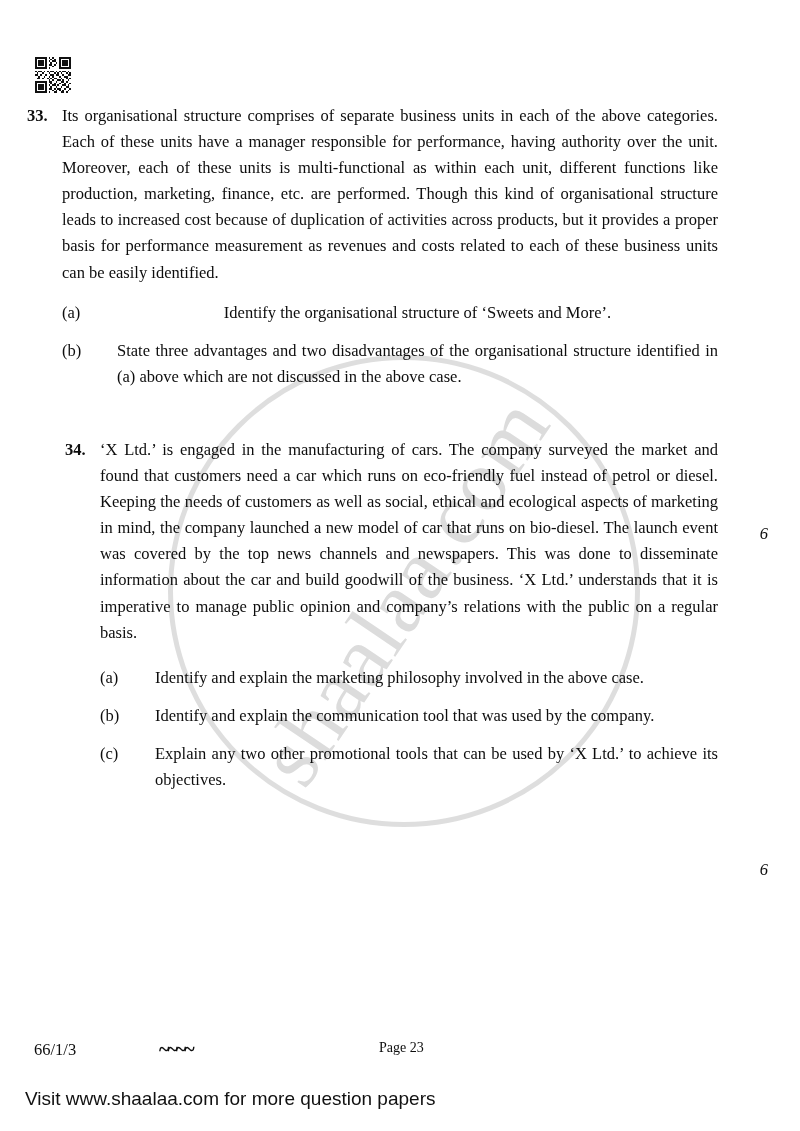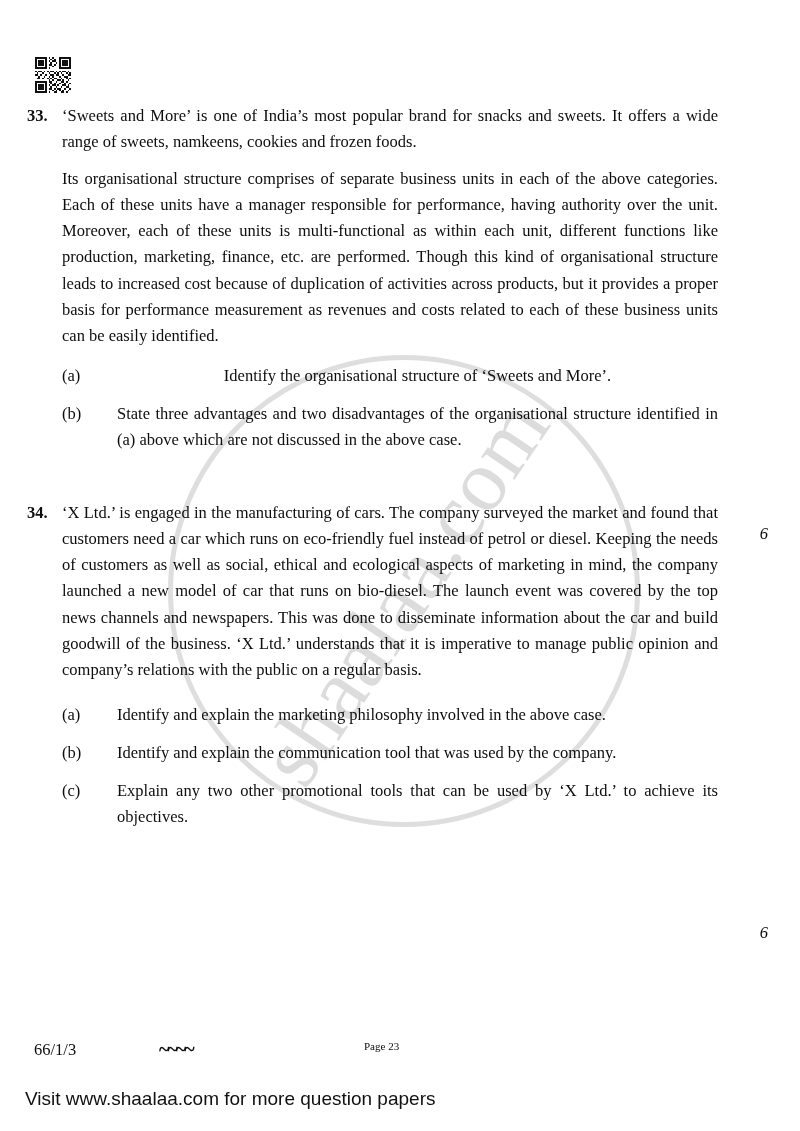--- a/index.html
+++ b/index.html
@@ -144,23 +144,23 @@
   #footer .squiggle {
     position: absolute;
     left: 159px;
     top: -2px;
     font-size: 20px;
     font-weight: bold;
     letter-spacing: -2px;
   }
   #footer .pageno {
     position: absolute;
-    left: 364px;
+    left: 379px;
     top: 0;
-    font-size: 11px;
+    font-size: 14px;
     text-align: center;
   }
 
   #banner {
     position: absolute;
     left: 0;
     top: 1088px;
     width: 800px;
     font-family: "Liberation Sans", "DejaVu Sans", sans-serif;
     font-size: 19px;
@@ -288,37 +288,36 @@
           <rect x="18" y="20" width="1" height="1"></rect>
       </g>
     </svg>
   </div>
 
   <div id="content">
 
     <div class="qblock" style="margin-top:103px;">
       <div class="qnum">33.</div>
       <div class="qbody">
-        <p class="para">‘Sweets and More’ is one of India’s most popular brand for snacks and sweets. It offers a wide range of sweets, namkeens, cookies and frozen foods.</p>
         <p class="para last">Its organisational structure comprises of separate business units in each of the above categories. Each of these units have a manager responsible for performance, having authority over the unit. Moreover, each of these units is multi-functional as within each unit, different functions like production, marketing, finance, etc. are performed. Though this kind of organisational structure leads to increased cost because of duplication of activities across products, but it provides a proper basis for performance measurement as revenues and costs related to each of these business units can be easily identified.</p>
 
         <div class="subitem" style="margin-top:14px;">
           <div class="sublabel">(a)</div>
           <div class="subtext nojust">Identify the organisational structure of ‘Sweets and More’.</div>
         </div>
 
         <div class="subitem" style="margin-top:12px;">
           <div class="sublabel">(b)</div>
           <div class="subtext">State three advantages and two disadvantages of the organisational structure identified in (a) above which are not discussed in the above case.</div>
         </div>
       </div>
       <div class="marks" style="top:418px;">6</div>
     </div>
 
-    <div class="qblock" style="margin-top:47px;">
+    <div class="qblock" style="margin-top:47px;margin-left:38px;">
       <div class="qnum">34.</div>
       <div class="qbody">
         <p class="para last">‘X Ltd.’ is engaged in the manufacturing of cars. The company surveyed the market and found that customers need a car which runs on eco-friendly fuel instead of petrol or diesel. Keeping the needs of customers as well as social, ethical and ecological aspects of marketing in mind, the company launched a new model of car that runs on bio-diesel. The launch event was covered by the top news channels and newspapers. This was done to disseminate information about the car and build goodwill of the business. ‘X Ltd.’ understands that it is imperative to manage public opinion and company’s relations with the public on a regular basis.</p>
 
         <div class="subitem" style="margin-top:19px;">
           <div class="sublabel">(a)</div>
           <div class="subtext">Identify and explain the marketing philosophy involved in the above case.</div>
         </div>
 
         <div class="subitem" style="margin-top:12px;">

